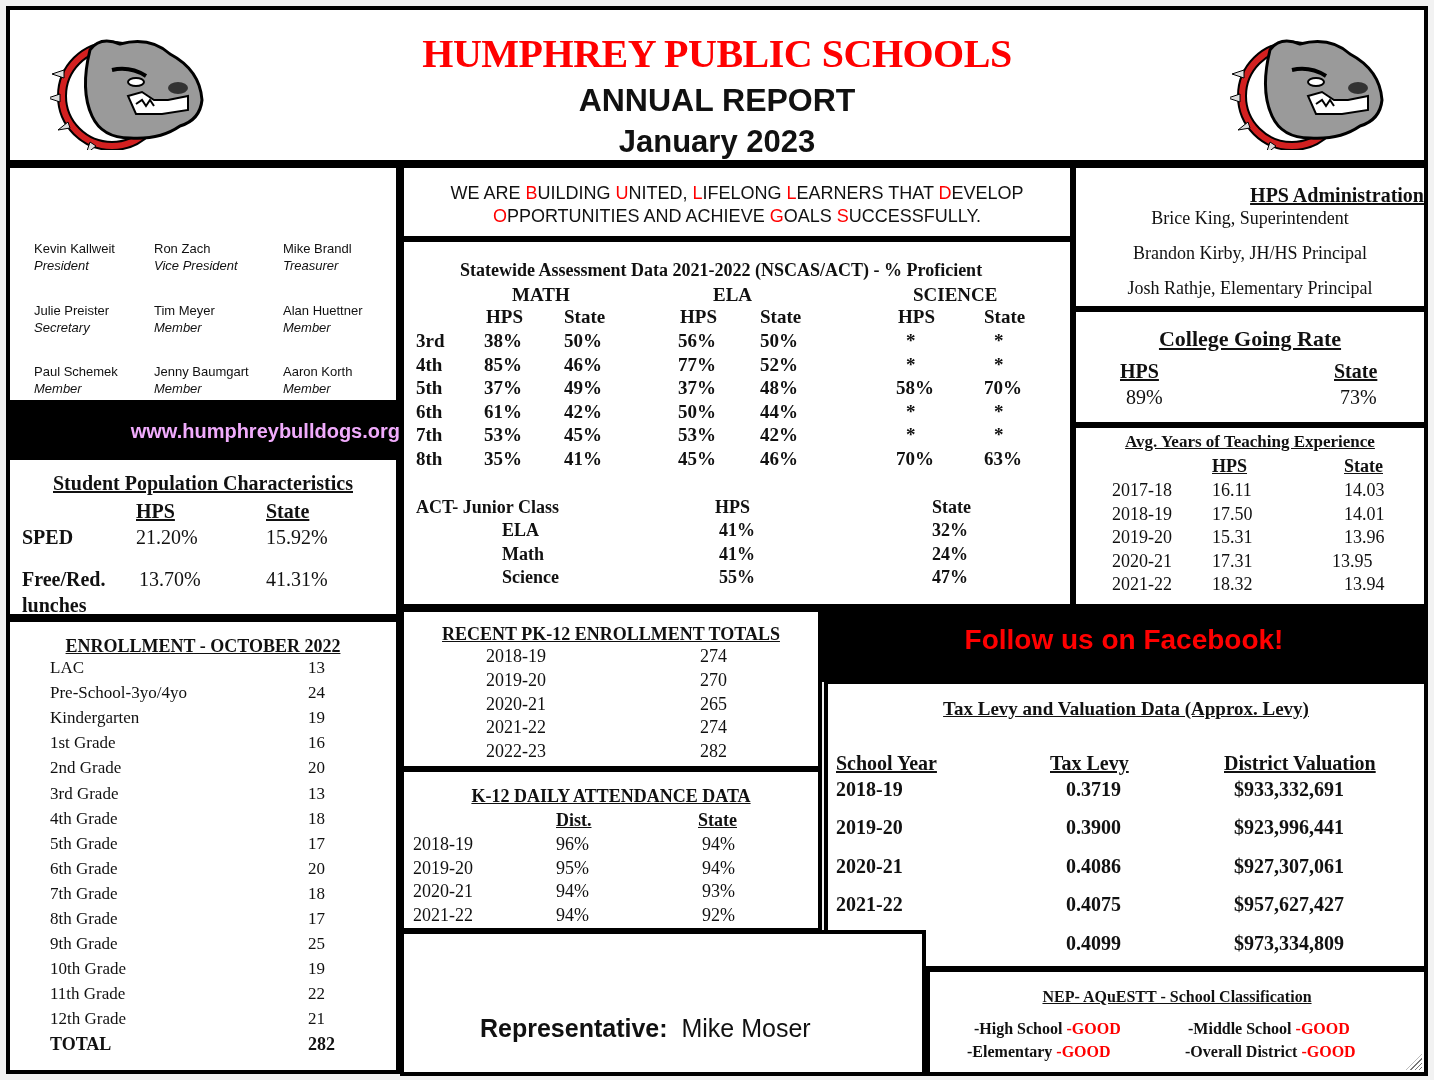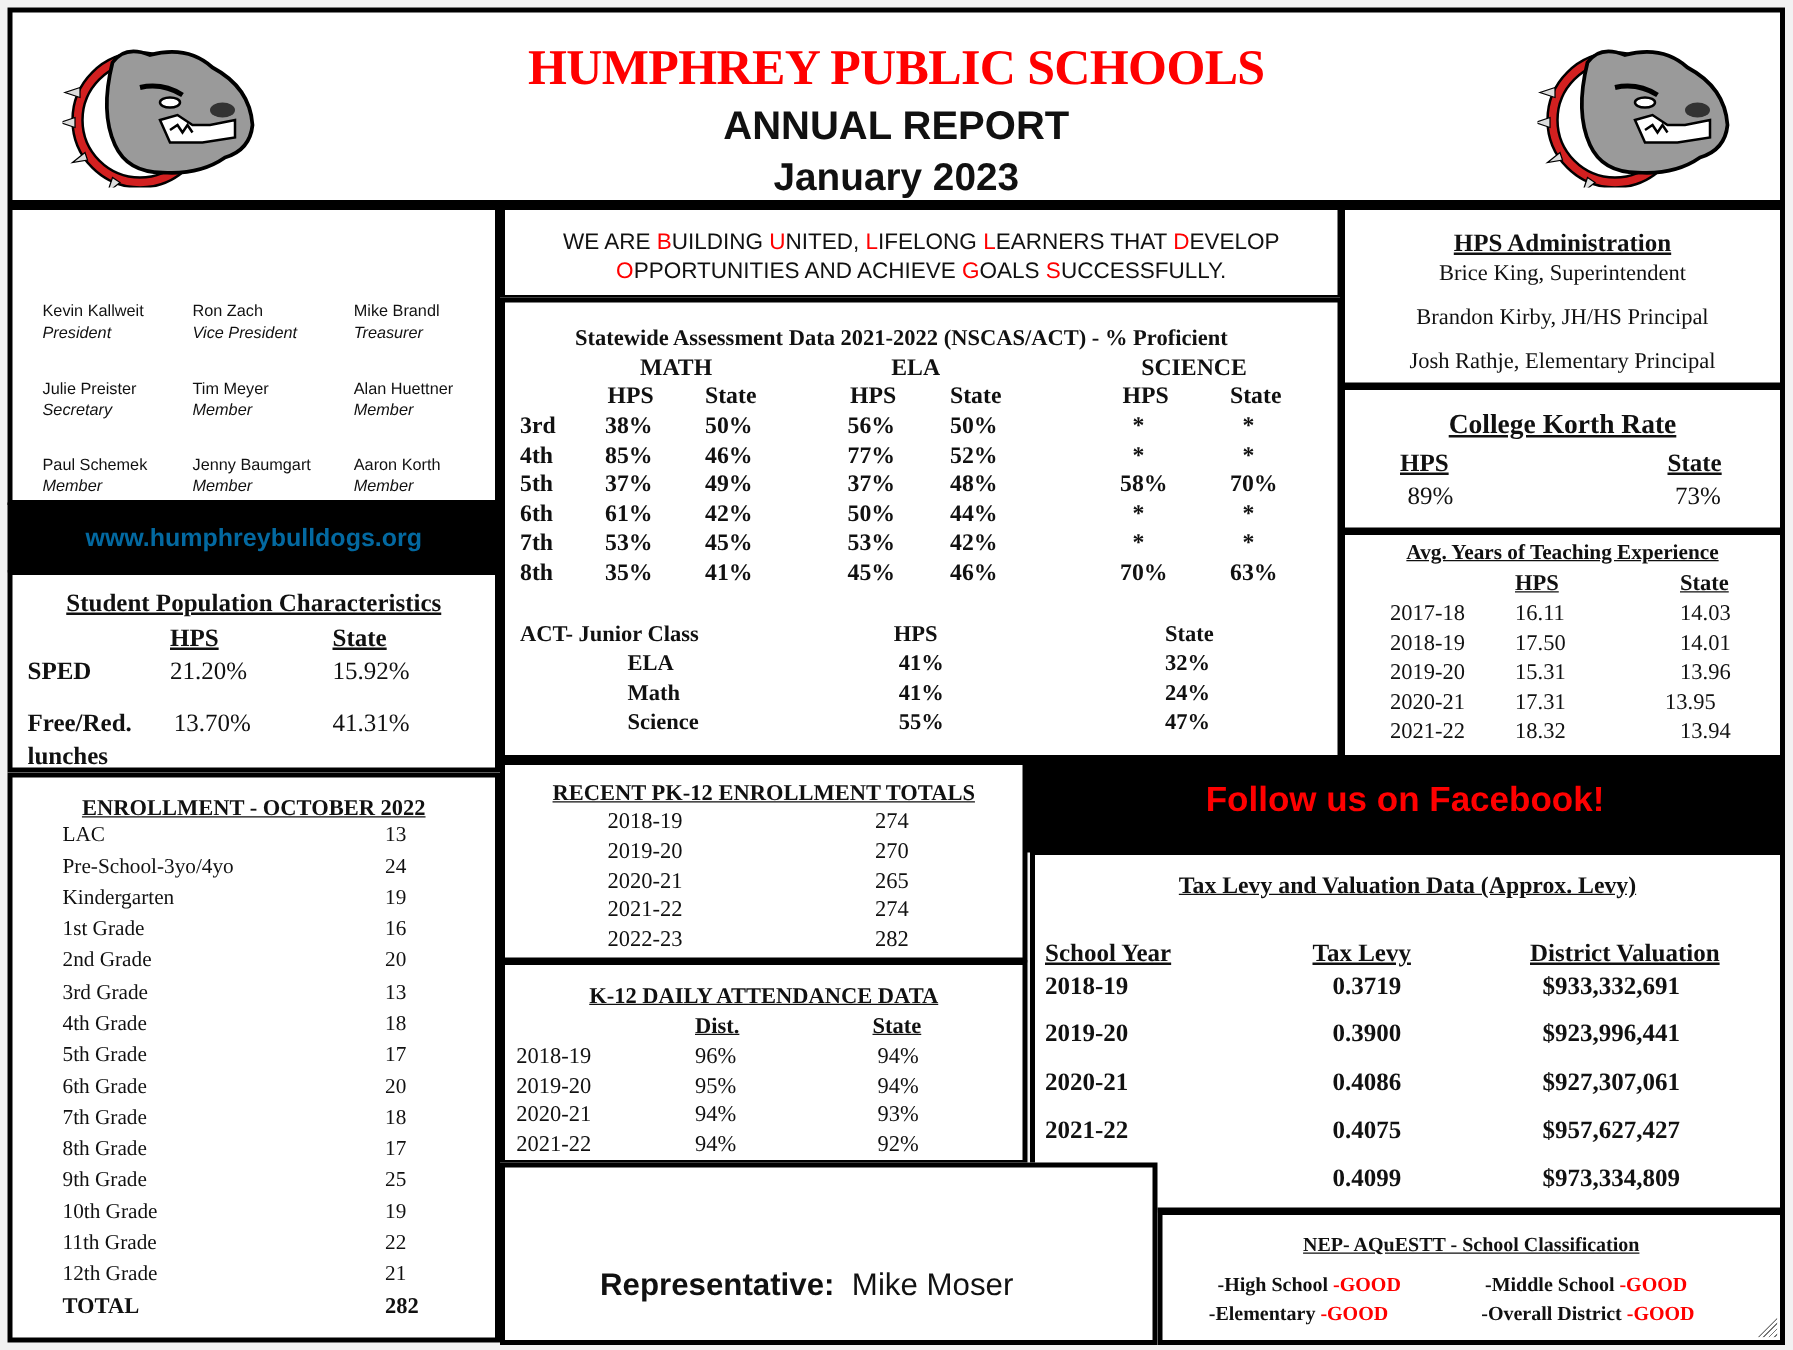--- a/index.html
+++ b/index.html
@@ -18,21 +18,21 @@
   #date { position: absolute; left: 0; right: 0; top: 114px; text-align: center; font-family: "Liberation Sans", sans-serif; font-weight: bold; font-size: 31px; }
 
   
   #board { left: 6px; top: 164px; width: 394px; height: 240px; }
   #board h2 { position: absolute; left: 0; right: 0; top: 22px; text-align: center; font-family: "Liberation Sans", sans-serif; font-size: 16px; font-weight: bold; text-decoration: underline; }
   .member { position: absolute; font-family: "Liberation Sans", sans-serif; font-size: 13px; line-height: 17px; }
   .member .role { font-style: italic; display: block; }
 
   
   #url-banner { position: absolute; left: 6px; top: 402px; width: 394px; height: 56px; background: #000; }
-  #url-banner span { position: absolute; left: 0; right: 0; top: 18px; text-align: center; color: #0369a1; font-family: "Liberation Sans", sans-serif; font-weight: bold; font-size: 20px; }
+  #url-banner span { position: absolute; left: 0; right: 0; top: 18px; text-align: right; color: #f0abfc; font-family: "Liberation Sans", sans-serif; font-weight: bold; font-size: 20px; }
 
   
   #pop { left: 6px; top: 456px; width: 394px; height: 162px; }
   #pop h2 { position: absolute; left: 0; right: 0; top: 12px; text-align: center; font-size: 20px; font-weight: bold; text-decoration: underline; }
   .popt { position: absolute; font-size: 20px; }
 
   
   #enroll { left: 6px; top: 618px; width: 394px; height: 456px; }
   #enroll h2 { position: absolute; left: 0; right: 0; top: 14px; text-align: center; font-size: 18px; font-weight: bold; text-decoration: underline; }
   .erow { position: absolute; left: 40px; width: 300px; font-size: 17px; height: 25px; }
@@ -42,21 +42,21 @@
   #mission { left: 400px; top: 164px; width: 674px; height: 76px; }
   #mission p { position: absolute; left: 0; right: 0; top: 14px; text-align: center; font-family: "Liberation Sans", sans-serif; font-size: 18px; line-height: 23px; }
 
   
   #assess { left: 400px; top: 238px; width: 674px; height: 370px; }
   .at { position: absolute; font-weight: bold; font-size: 19px; }
   .at.h { }
 
   
   #admin { left: 1072px; top: 164px; width: 356px; height: 146px; }
-  #admin h2 { position: absolute; left: 0; right: 0; top: 16px; text-align: center; font-size: 20px; font-weight: bold; text-decoration: underline; }
+  #admin h2 { position: absolute; left: 0; right: 0; top: 16px; text-align: right; font-size: 20px; font-weight: bold; text-decoration: underline; }
   .admin-line { position: absolute; left: 0; right: 0; text-align: center; font-size: 18px; }
 
   
   #college { left: 1072px; top: 308px; width: 356px; height: 118px; }
   #college h2 { position: absolute; left: 0; right: 0; top: 14px; text-align: center; font-size: 22px; font-weight: bold; text-decoration: underline; }
   .ct { position: absolute; font-size: 20px; }
 
   
   #teach { left: 1072px; top: 424px; width: 356px; height: 184px; }
   #teach h2 { position: absolute; left: 0; right: 0; top: 4px; text-align: center; font-size: 17px; font-weight: bold; text-decoration: underline; }
@@ -265,21 +265,21 @@
 </div>
 
 <div class="box" id="admin">
   <h2>HPS Administration</h2>
   <div class="admin-line" style="top:75px;">Brandon Kirby, JH/HS Principal</div>
   <div class="admin-line" style="top:40px;">Brice King, Superintendent</div>
   <div class="admin-line" style="top:110px;">Josh Rathje, Elementary Principal</div>
 </div>
 
 <div class="box" id="college">
-  <h2>College Korth Rate</h2>
+  <h2>College Going Rate</h2>
   <div class="ct b u" style="left:44px;top:48px;">HPS</div>
   <div class="ct b u" style="left:258px;top:48px;">State</div>
   <div class="ct" style="left:50px;top:74px;">89%</div>
   <div class="ct" style="left:264px;top:74px;">73%</div>
 </div>
 
 <div class="box" id="teach">
   <h2>Avg. Years of Teaching Experience</h2>
   <div class="tt b u" style="left:136px;top:28px;">HPS</div>
   <div class="tt b u" style="left:268px;top:28px;">State</div>

